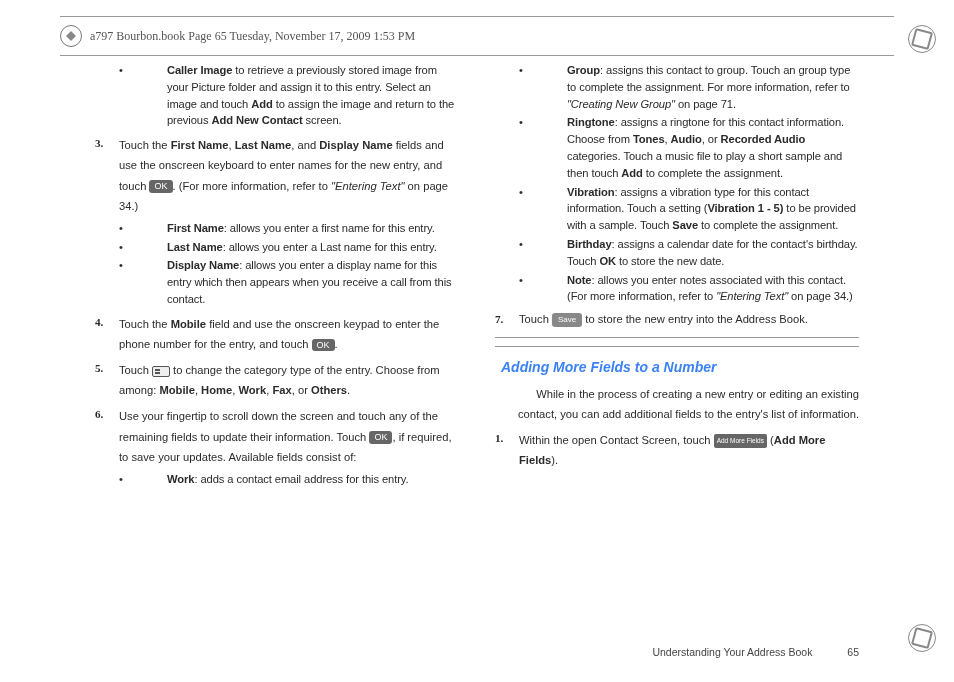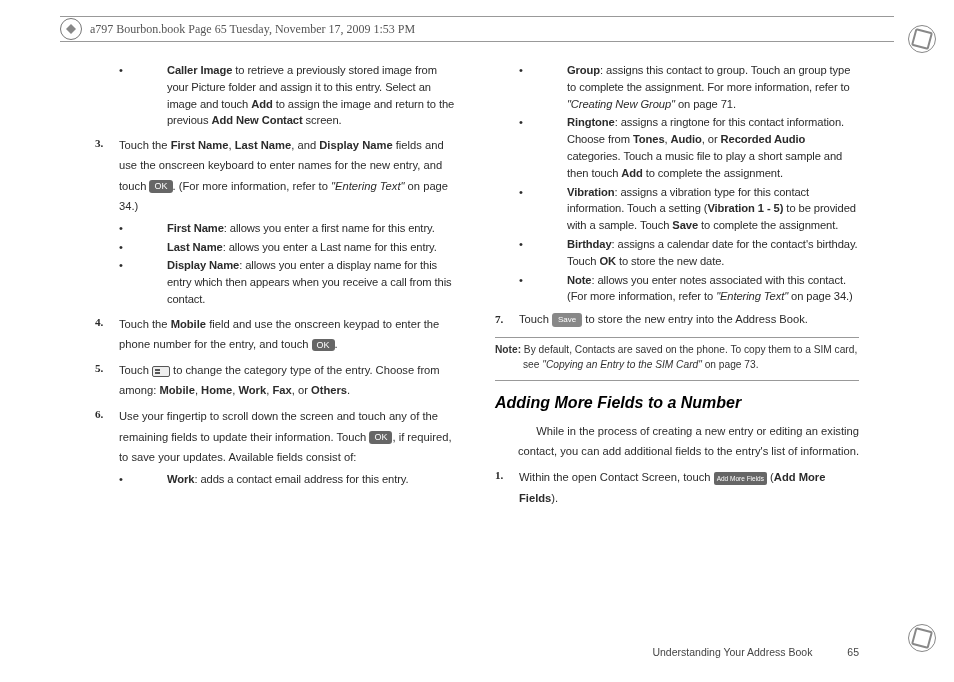--- a/index.html
+++ b/index.html
@@ -9,21 +9,21 @@
     background: #fff;
     font-family: Arial, Helvetica, sans-serif;
     position: relative;
     color: #333;
   }
   .top-header {
     position: absolute;
     top: 16px;
     left: 60px;
     right: 60px;
-    height: 26px;
+    height: 40px;
     border-top: 1px solid #999;
     border-bottom: 1px solid #999;
     display: flex;
     align-items: center;
     justify-content: space-between;
   }
   .header-left { display: flex; align-items: center; gap: 8px; }
   .header-text {
     font-size: 12px;
     font-family: Georgia, 'Times New Roman', serif;
@@ -120,25 +120,25 @@
   }
   .cat-icon::before {
     content: ""; position: absolute; left: 2px; top: 2px;
     width: 5px; height: 2px; background: #555;
     box-shadow: 0 3px 0 #555;
   }
 
   hr.note-rule { border: none; border-top: 1px solid #999; margin: 8px 0 4px 0; }
 
   .section-heading {
-    color: #000000;
+    color: #3b82f6;
     font-weight: bold;
     font-style: italic;
-    font-size: 16px;
-    margin: 10px 0 6px 0;
+    font-size: 14px;
+    margin: 10px 0 6px 6px;
   }
 
   .note-block {
     font-size: 10.2px;
     color: #333;
     margin: 2px 0;
     padding-left: 0;
   }
   .note-block .note-body {
     display: block;
@@ -275,25 +275,20 @@
     <div class="num-item">
       <div class="num">7.</div>
       <div class="body step-body tight-lh">
         <span>Touch </span>
         <span class="save-badge">Save</span>
         <span> to store the new entry into the Address Book.</span>
       </div>
     </div>
 
     <hr class="note-rule">
-    <div class="note-block">
-      <span class="note-body">
-        <b>Note:</b><span> By default, Contacts are saved on the phone. To copy them to a SIM card, see </span><i>"Copying an Entry to the SIM Card"</i><span> on page 73.</span>
-      </span>
-    </div>
     <hr class="note-rule">
 
     <div class="section-heading">Adding More Fields to a Number</div>
 
     <div class="step-body" style="margin-bottom:6px;text-align:right;">While in the process of creating a new entry or editing an existing contact, you can add additional fields to the entry's list of information.</div>
 
     <div class="num-item">
       <div class="num">1.</div>
       <div class="body step-body">
         <span>Within the open Contact Screen, touch </span>

